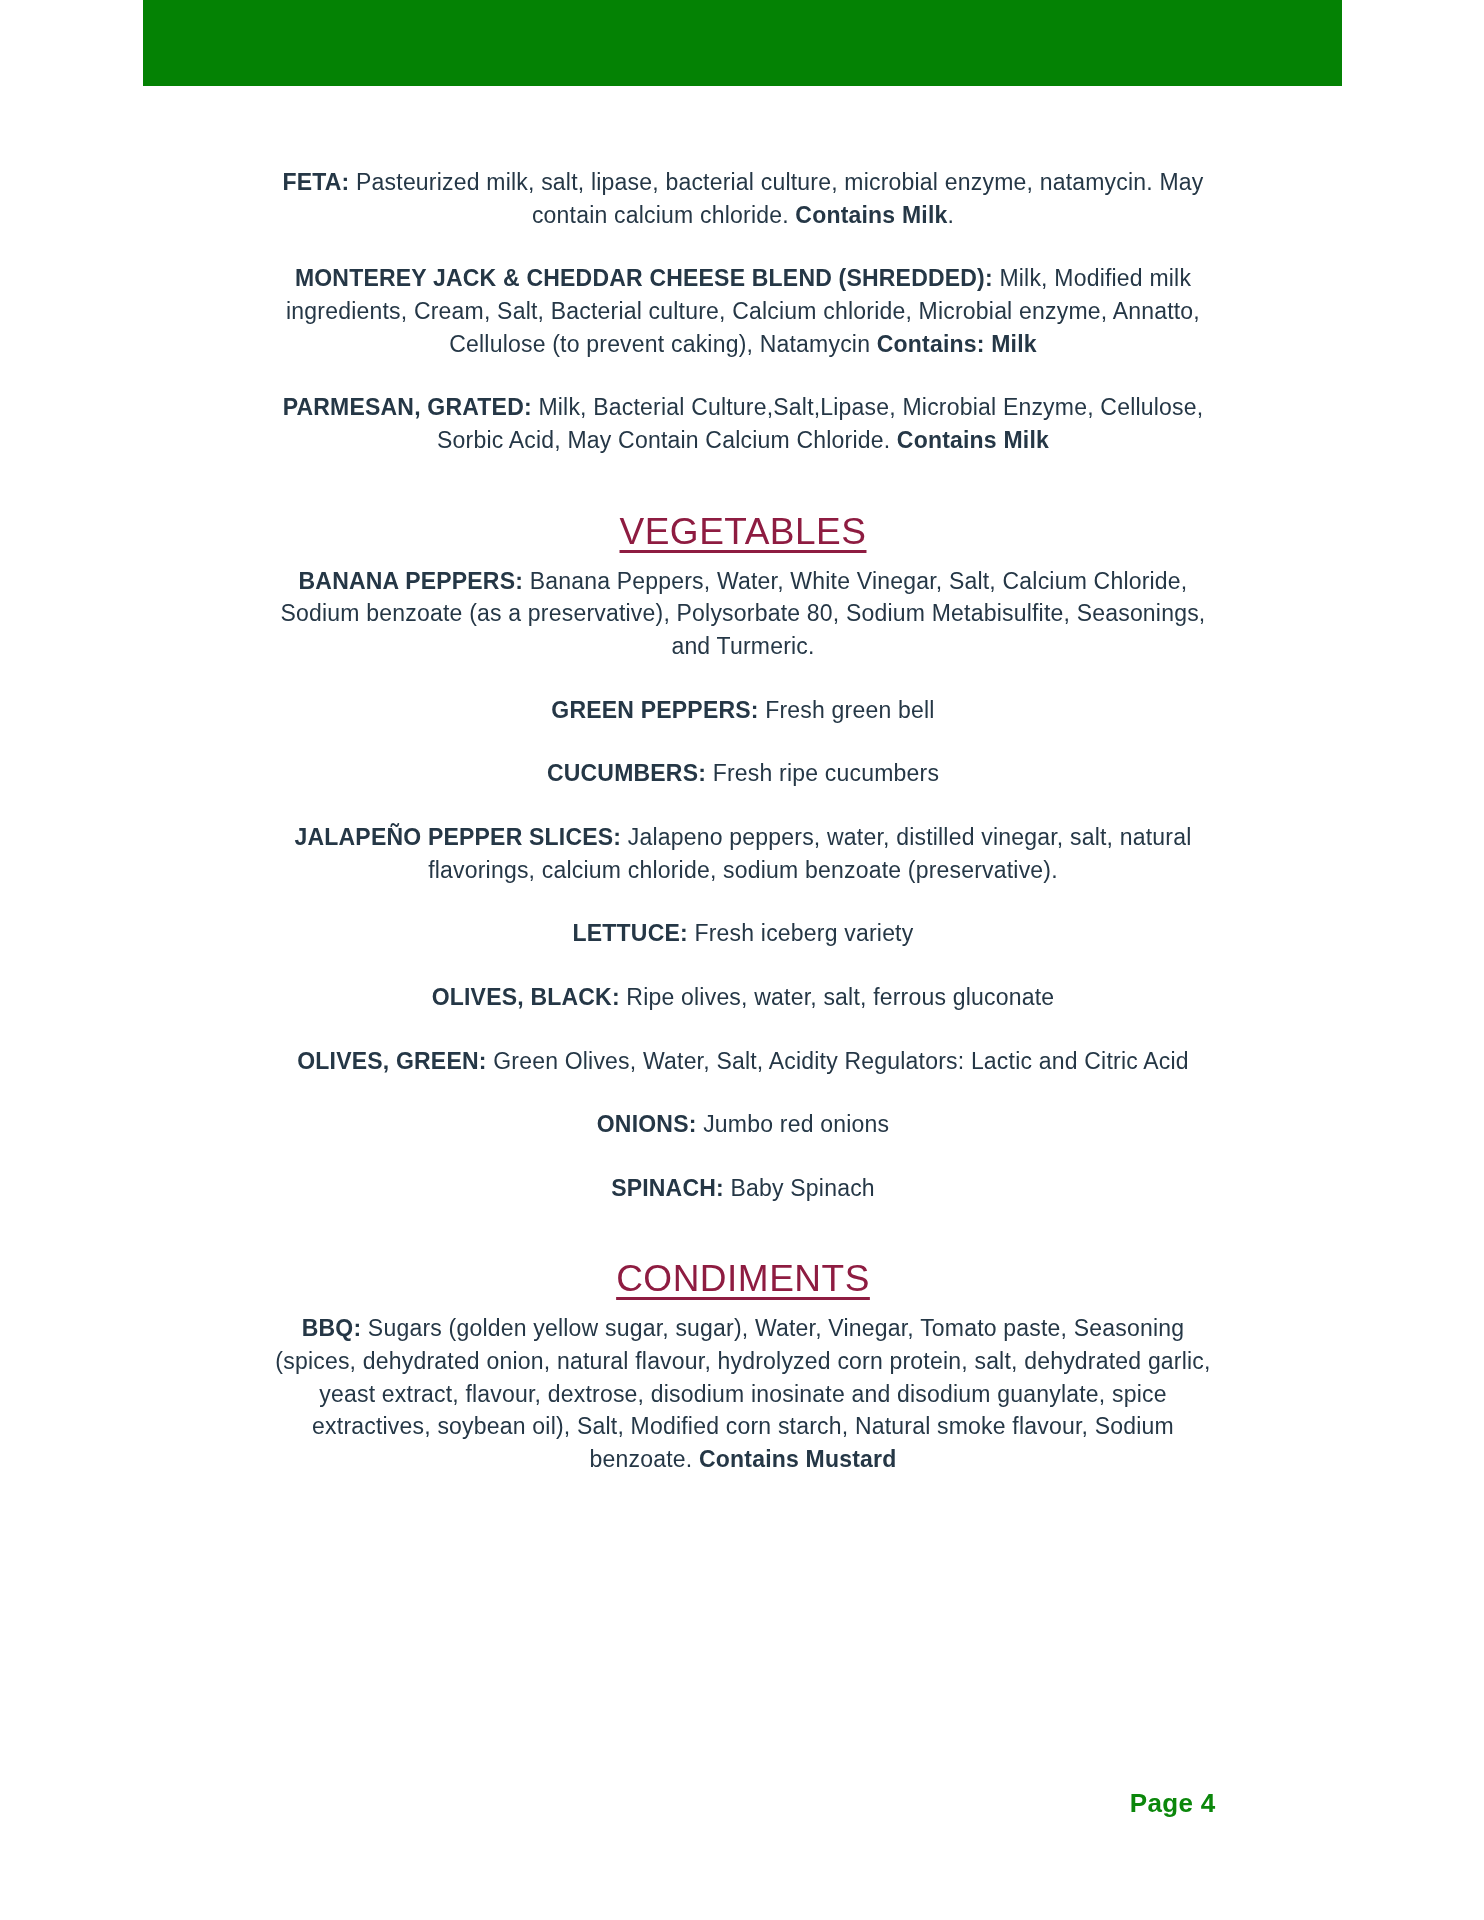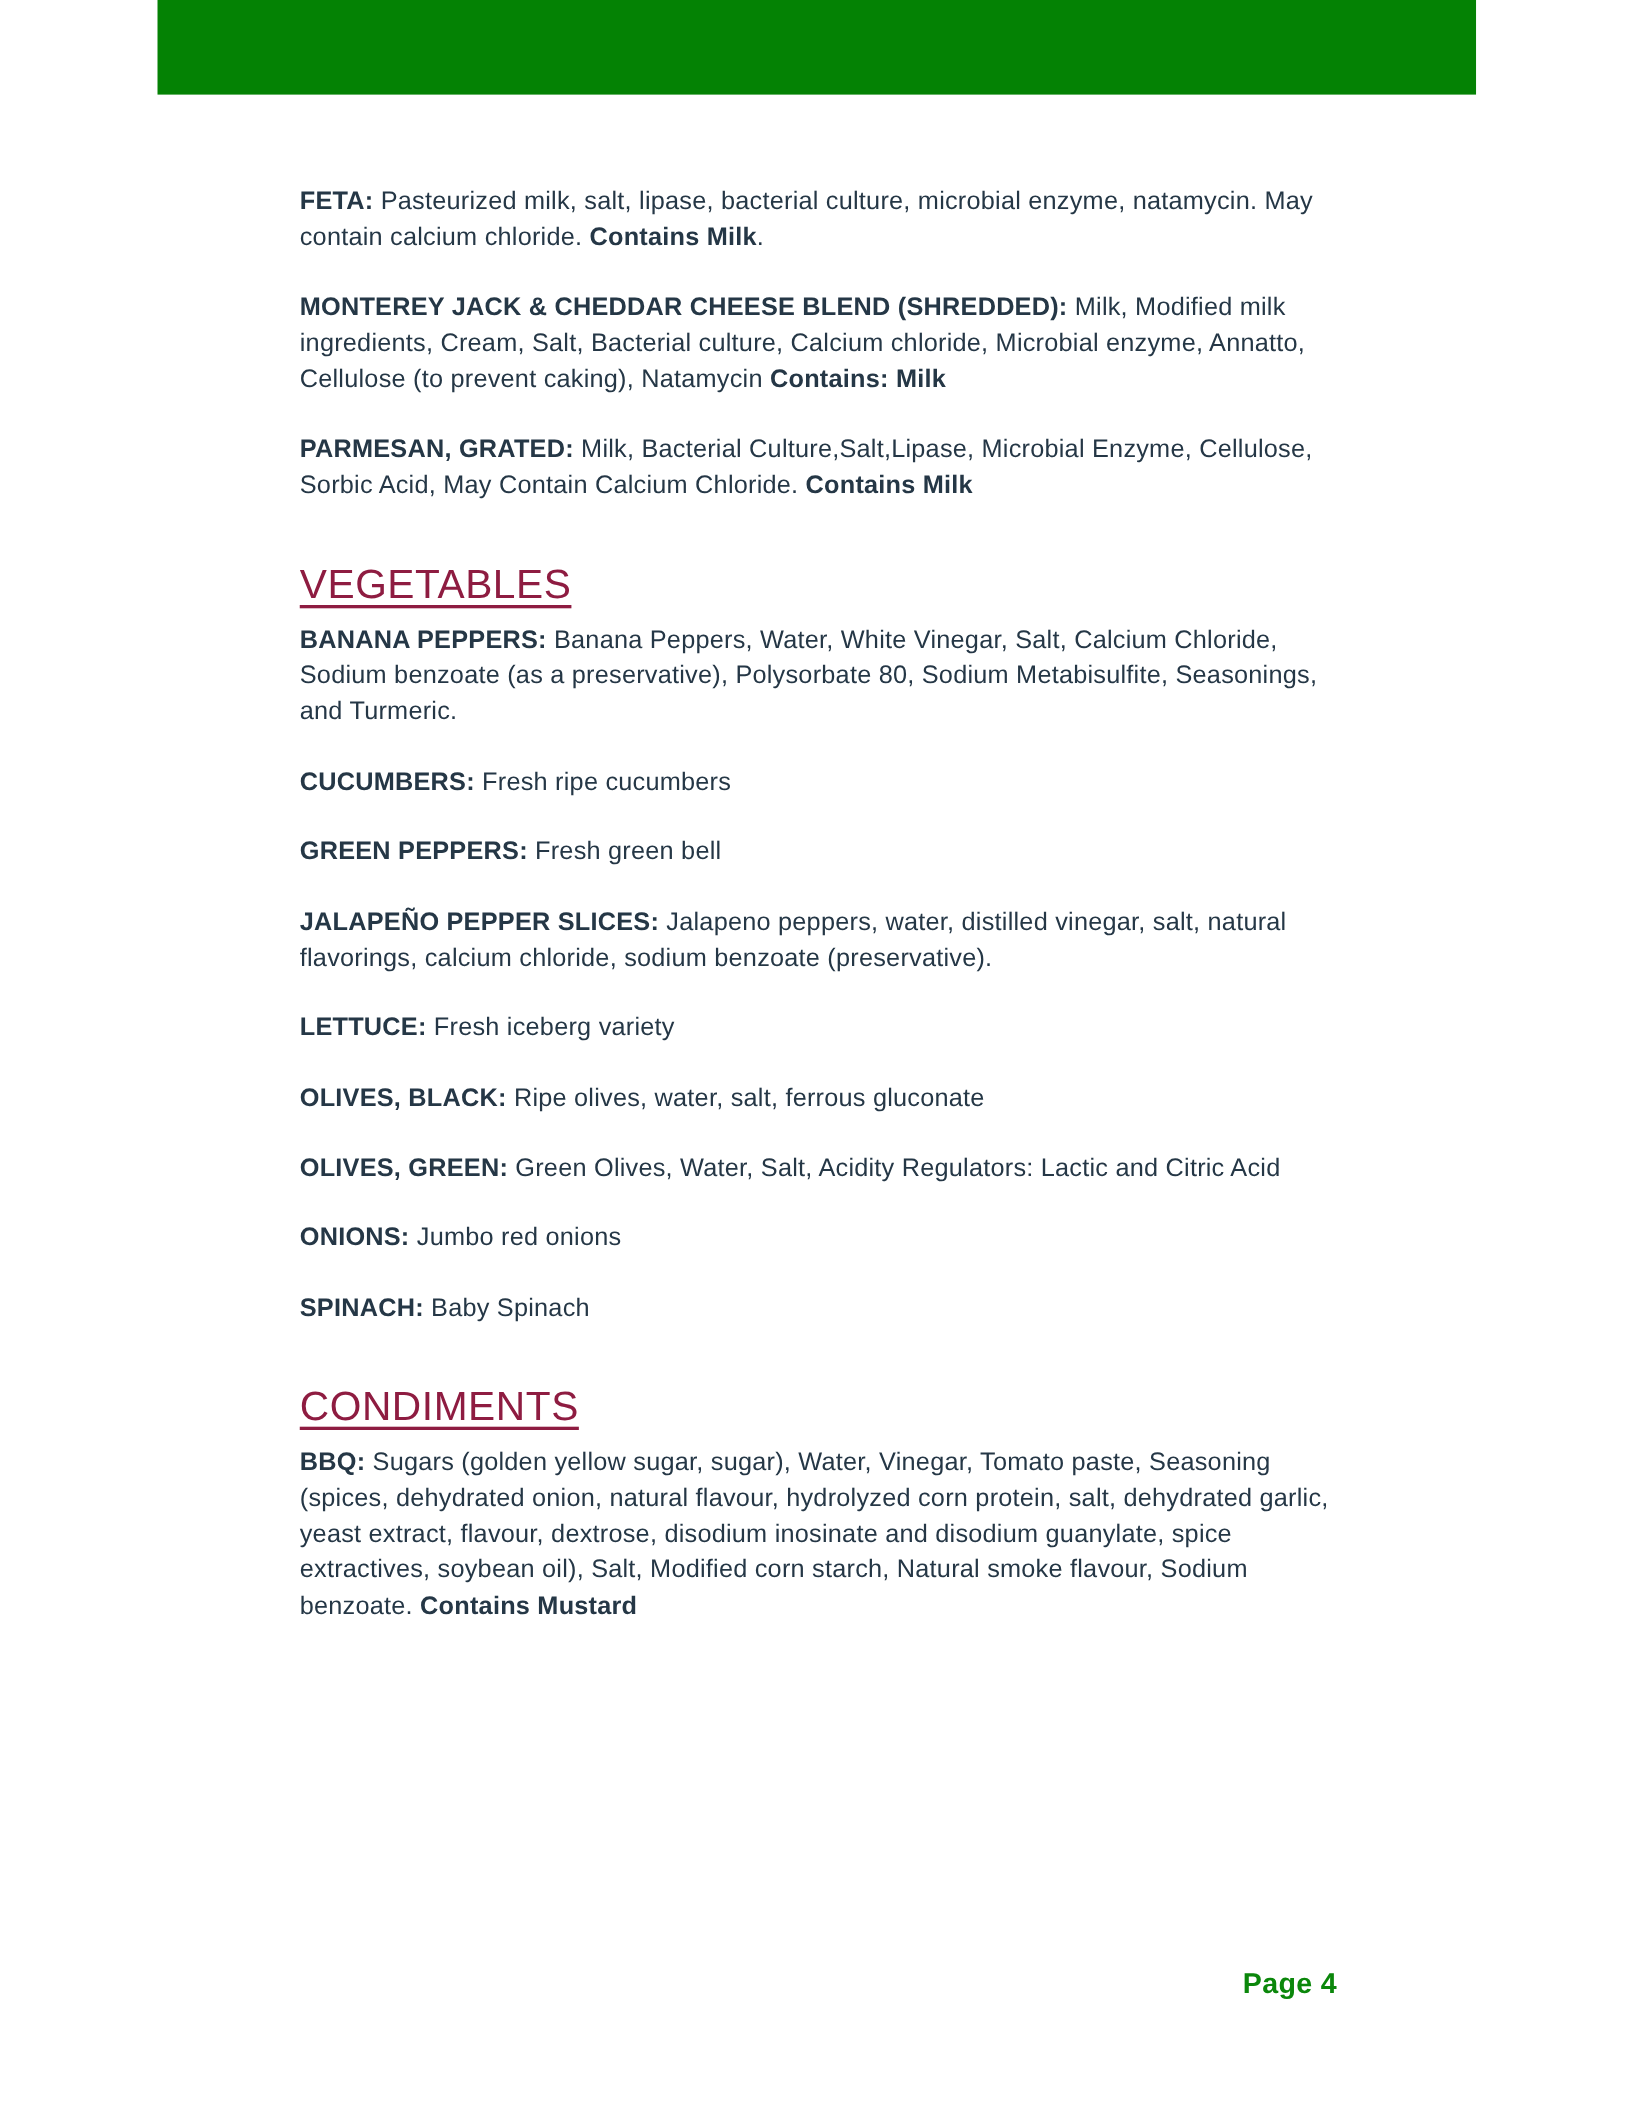--- a/index.html
+++ b/index.html
@@ -12,20 +12,21 @@
   html,body{margin:0;padding:0;background:#ffffff;}
   .page{
     position:relative;
     width:1199px;
     height:1920px;
     margin:0 auto;
     background:#ffffff;
     font-family:"Liberation Sans", sans-serif;
     color:var(--body-text);
     overflow:hidden;
+    text-align:center;
   }
   .header-bar{
     width:100%;
     height:86px;
     background:var(--header-bar);
   }
   .content{
     padding:80px 128px 0 130px;
   }
   .content p{
@@ -67,22 +68,22 @@
   <header class="header-bar"></header>
   <main class="content">
       <section>
         <p><span class="b">FETA:</span><span> Pasteurized milk, salt, lipase, bacterial culture, microbial enzyme, natamycin. May contain calcium chloride. </span><span class="b">Contains Milk</span><span>.</span></p>
         <p><span class="b">MONTEREY JACK &amp; CHEDDAR CHEESE BLEND (SHREDDED):</span><span> Milk, Modified milk ingredients, Cream, Salt, Bacterial culture, Calcium chloride, Microbial enzyme, Annatto, Cellulose (to prevent caking), Natamycin </span><span class="b">Contains: Milk</span></p>
         <p><span class="b">PARMESAN, GRATED:</span><span> Milk, Bacterial Culture,Salt,Lipase, Microbial Enzyme, Cellulose, Sorbic Acid, May Contain Calcium Chloride. </span><span class="b">Contains Milk</span></p>
       </section>
       <section>
         <h2>VEGETABLES</h2>
         <p><span class="b">BANANA PEPPERS:</span><span> Banana Peppers, Water, White Vinegar, Salt, Calcium Chloride, Sodium benzoate (as a preservative), Polysorbate 80, Sodium Metabisulfite, Seasonings, and Turmeric.</span></p>
+        <p><span class="b">GREEN PEPPERS:</span><span> Fresh green bell</span></p>
         <p><span class="b">CUCUMBERS:</span><span> Fresh ripe cucumbers</span></p>
-        <p><span class="b">GREEN PEPPERS:</span><span> Fresh green bell</span></p>
         <p><span class="b">JALAPEÑO PEPPER SLICES:</span><span> Jalapeno peppers, water, distilled vinegar, salt, natural flavorings, calcium chloride, sodium benzoate (preservative).</span></p>
         <p><span class="b">LETTUCE:</span><span> Fresh iceberg variety</span></p>
         <p><span class="b">OLIVES, BLACK:</span><span> Ripe olives, water, salt, ferrous gluconate</span></p>
         <p><span class="b">OLIVES, GREEN:</span><span> Green Olives, Water, Salt, Acidity Regulators: Lactic and Citric Acid</span></p>
         <p><span class="b">ONIONS:</span><span> Jumbo red onions</span></p>
         <p><span class="b">SPINACH:</span><span> Baby Spinach</span></p>
       </section>
       <section>
         <h2>CONDIMENTS</h2>
         <p><span class="b">BBQ:</span><span> Sugars (golden yellow sugar, sugar), Water, Vinegar, Tomato paste, Seasoning (spices, dehydrated onion, natural flavour, hydrolyzed corn protein, salt, dehydrated garlic, yeast extract, flavour, dextrose, disodium inosinate and disodium guanylate, spice extractives, soybean oil), Salt, Modified corn starch, Natural smoke flavour, Sodium benzoate. </span><span class="b">Contains Mustard</span></p>

